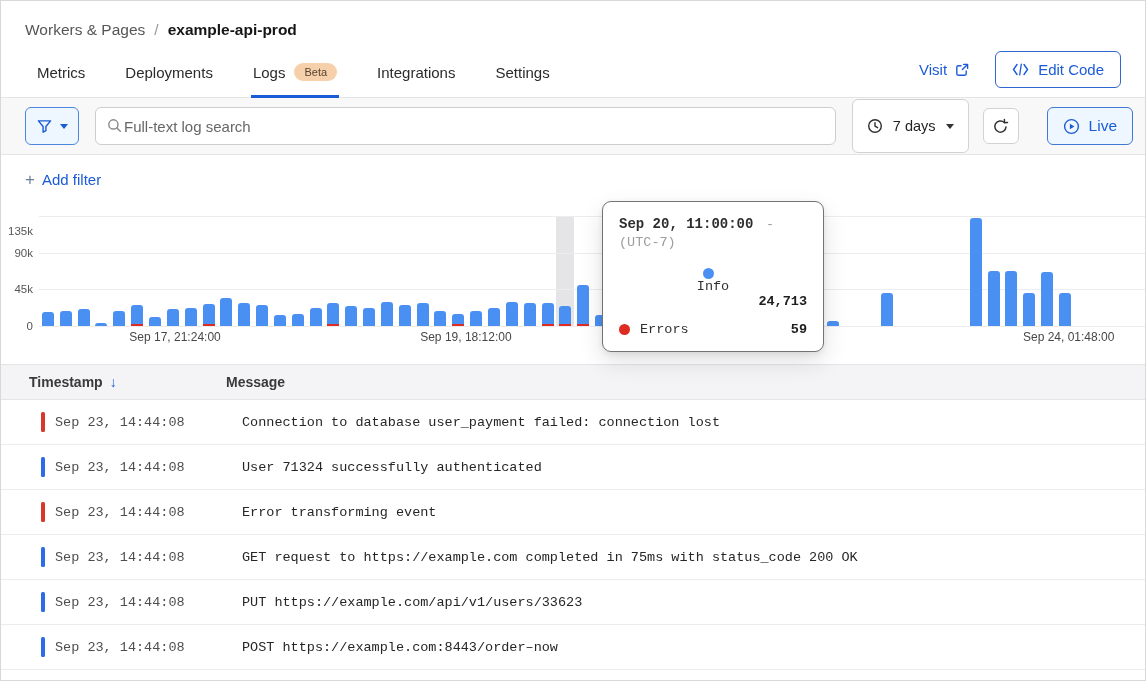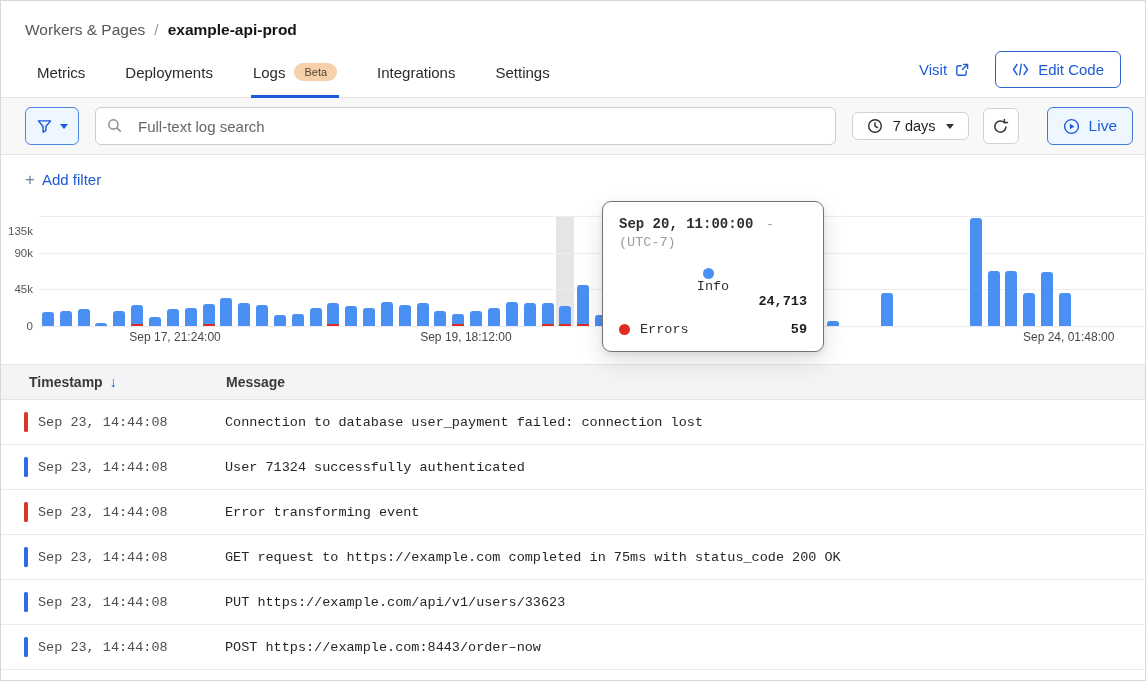--- a/index.html
+++ b/index.html
@@ -30,25 +30,25 @@
               border:1px solid #2f66cf; border-radius:6px; color:#1b5bd7; font-size:15px;
               background:#fff; cursor:pointer; }
   
   .toolbar { display:flex; align-items:center; height:57px; background:#f8f8f9;
              border-bottom:1px solid #e4e4e4; padding:0 12px 0 24px; }
   .filter-btn { height:38px; width:54px; display:flex; align-items:center; justify-content:center;
                 gap:8px; background:#eef6ff; border:1px solid #4d86dd; border-radius:6px;
                 color:#1b5bd7; cursor:pointer; }
   .search-box { flex:1; margin:0 16px; position:relative; height:38px; }
   .search-box input { width:100%; height:100%; border:1px solid #cdcdcd; border-radius:6px;
-                      padding:0 12px 0 42px; font-size:15px; color:#333; background:#fff;
+                      padding:0 12px 0 28px; font-size:15px; color:#333; background:#fff;
                       font-family:"Liberation Sans", sans-serif; outline:none; }
   .search-box input::placeholder { color:#676767; }
   .search-icon { position:absolute; left:12px; top:11px; }
-  .time-btn { height:28px; padding:0 14px; display:flex; align-items:center; gap:10px;
+  .time-btn { height:54px; padding:0 14px; display:flex; align-items:center; gap:10px;
               background:#fff; border:1px solid #d2d2d2; border-radius:6px; font-size:14.5px;
               color:#1f1f1f; cursor:pointer; }
   .refresh-btn { height:36px; width:36px; margin-left:14px; background:#fff;
                  border:1px solid #d2d2d2; border-radius:6px; display:flex;
                  align-items:center; justify-content:center; cursor:pointer; }
   .live-btn { height:38px; margin-left:28px; padding:16px 15px; display:flex; align-items:center;
               gap:9px; background:#eef6ff; border:1px solid #3f7ad2; border-radius:6px;
               color:#1b5bd7; font-size:15.5px; cursor:pointer; }
   .caret { width:0; height:0; border-left:4.5px solid transparent;
            border-right:4.5px solid transparent; border-top:5.5px solid currentColor;
@@ -81,21 +81,21 @@
   .dot { width:11px; height:11px; border-radius:50%; margin-right:10px; flex:none; }
   .tt-label { font-size:13.5px; color:#303030; }
   .tt-value { margin-left:auto; font-size:13.5px; font-weight:700; color:#1e1e1e; }
   
   .tbl-head { display:flex; align-items:center; height:36px; background:#f4f4f6;
               border-top:1px solid #e4e4e4; border-bottom:1px solid #e4e4e4;
               padding-left:28px; font-size:14px; font-weight:700; color:#3a3a3a; margin-top:14px; }
   .col-ts { width:197px; display:flex; align-items:center; gap:7px; }
   .sort { color:#1b5bd7; font-size:14px; font-weight:400; cursor:pointer; }
   .log-row { display:flex; align-items:center; height:45px; border-bottom:1px solid #ececec;
-             padding-left:23px; cursor:pointer; background:#fff; }
+             padding-left:40px; cursor:pointer; background:#fff; }
   .sev { width:4px; height:20px; border-radius:1.5px; margin-right:10px; flex:none; }
   .sev.error { background:#d6382c; }
   .sev.info  { background:#2e6be6; }
   .ts  { font-family:"Liberation Mono", monospace; font-size:13.5px; color:#4e4e4e; width:187px; flex:none; }
   .msg { font-family:"Liberation Mono", monospace; font-size:13.5px; color:#262626; white-space:nowrap; }
 </style>
 </head>
 <body>
 
 <div class="page">

